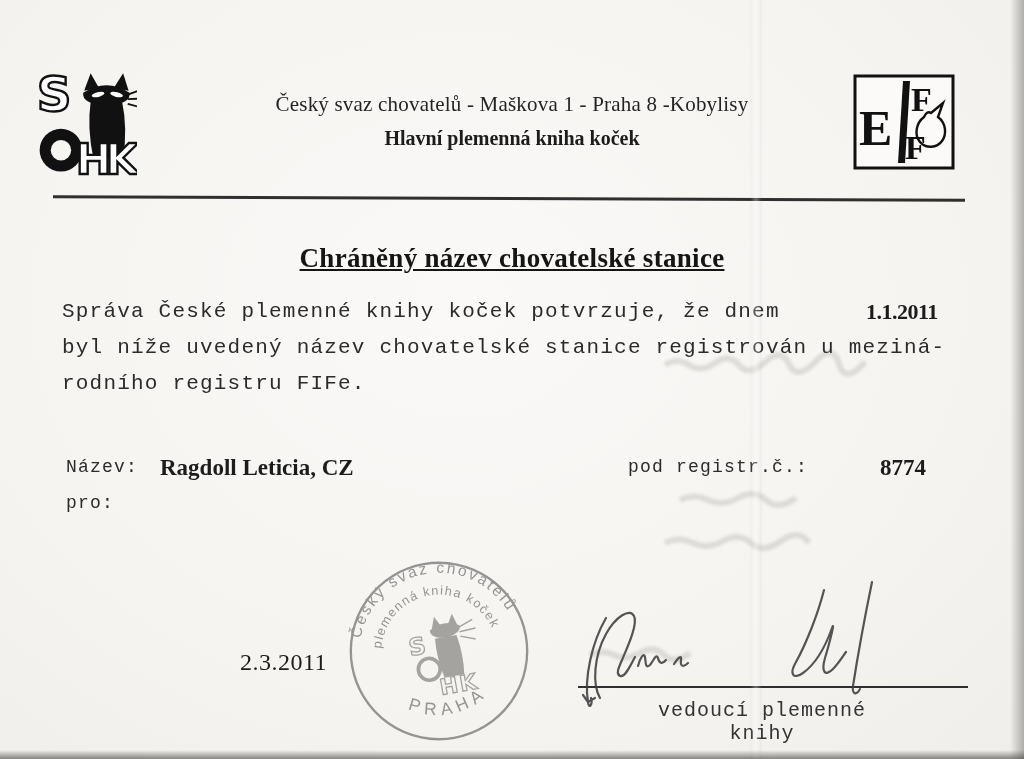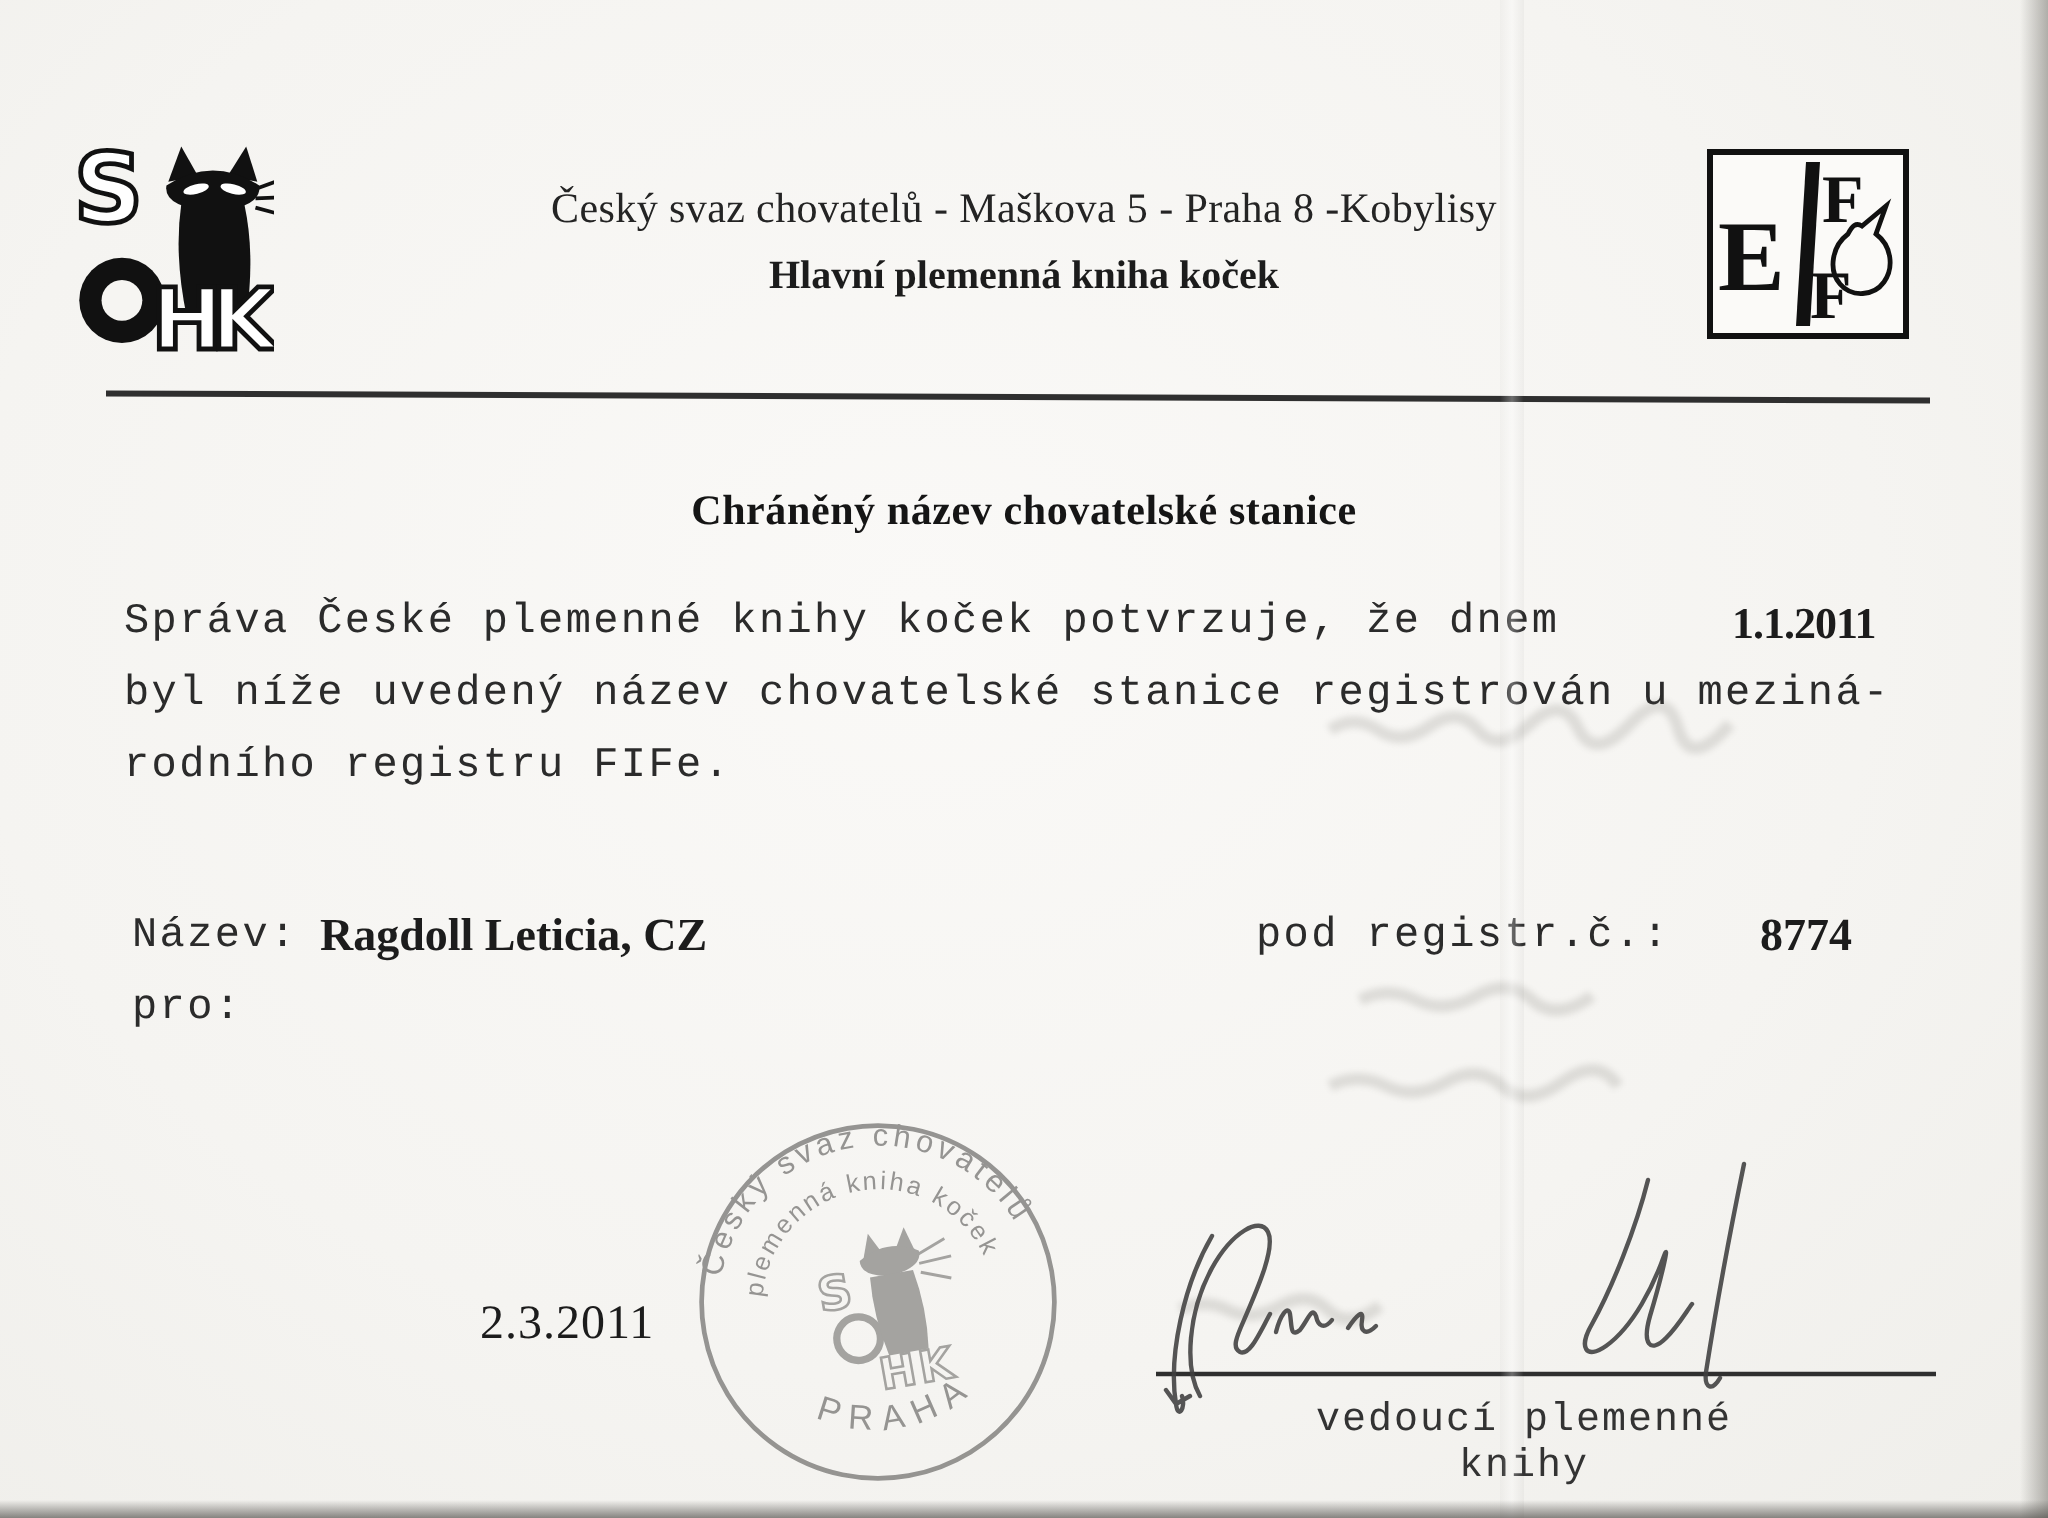--- a/index.html
+++ b/index.html
@@ -12,27 +12,27 @@
   .abs{position:absolute;}
   .serif{font-family:"Liberation Serif", serif;}
   .serifb{font-family:"Liberation Serif", serif;font-weight:bold;}
   .mono{font-family:"Liberation Mono", monospace;color:#2b2b2b;}
   .center{left:0;right:0;text-align:center;}
   
   .org-line{top:92px;font-size:21px;letter-spacing:.2px;color:#242424;}
   .book-line{top:127px;font-size:20px;font-weight:bold;}
   .divider{left:53px;top:197px;width:912px;height:3px;background:#2f2f2f;transform:rotate(.22deg);}
   
-  .doc-title{top:243px;font-size:21px;font-weight:bold;letter-spacing:.3px;color:#151515;}
+  .doc-title{top:243px;font-size:27px;font-weight:bold;letter-spacing:.3px;color:#151515;text-decoration:underline;}
   
   .body-line{left:62px;font-size:21px;letter-spacing:1.2px;}
   .bl1{top:300px;} .bl2{top:336px;} .bl3{top:372px;}
   .reg-date{left:866px;top:299px;font-size:22px;letter-spacing:-0.5px;}
   
-  .lab{font-size:21px;letter-spacing:1.2px;}
+  .lab{font-size:18px;letter-spacing:1.2px;}
   .val{font-size:23px;}
   .row-name-lab{left:66px;top:457px;}
   .row-name-val{left:160px;top:455px;}
   .row-reg-lab{left:628px;top:457px;}
   .row-reg-val{left:880px;top:455px;}
   .row-pro-lab{left:66px;top:493px;}
   .row-pro-val{left:160px;top:491px;}
   .row-addr{left:160px;top:528px;}
   
   .place-date-lab{left:64px;top:652px;}
@@ -83,21 +83,21 @@
 
   <svg class="abs" style="left:852px;top:73px;" width="104" height="98" viewBox="0 0 104 98">
     <rect x="3" y="3" width="98" height="92" fill="#fbfaf8" stroke="#111" stroke-width="3"></rect>
     <text x="7" y="72" font-size="50" font-weight="bold" font-family="Liberation Serif, serif" fill="#111">E</text>
     <polygon points="51,8 58,8 53,90 46,90" fill="#111"></polygon>
     <text x="59" y="38" font-size="34" font-weight="bold" font-family="Liberation Serif, serif" fill="#111">F</text>
     <text x="53" y="86" font-size="34" font-weight="bold" font-family="Liberation Serif, serif" fill="#111">F</text>
     <path d="M72,44 C64,50 62,62 68,69 C74,76 85,75 90,68 C95,61 94,50 86,44 L91,30 L79,40 C76,38 74,40 72,44 Z" fill="none" stroke="#111" stroke-width="2.4"></path>
   </svg>
 
-  <div class="abs center serif org-line">Český svaz chovatelů - Maškova 5 - Praha 8 -Kobylisy</div>
+  <div class="abs center serif org-line">Český svaz chovatelů - Maškova 1 - Praha 8 -Kobylisy</div>
   <div class="abs center serif book-line">Hlavní plemenná kniha koček</div>
 
   <div class="abs divider"></div>
 
   <div class="abs center serif doc-title">Chráněný název chovatelské stanice</div>
 
   <div class="abs mono body-line bl1">Správa České plemenné knihy koček potvrzuje, že dnem</div>
   <div class="abs serifb reg-date">1.1.2011</div>
   <div class="abs mono body-line bl2">byl níže uvedený název chovatelské stanice registrován u meziná-</div>
   <div class="abs mono body-line bl3">rodního registru FIFe.</div>

